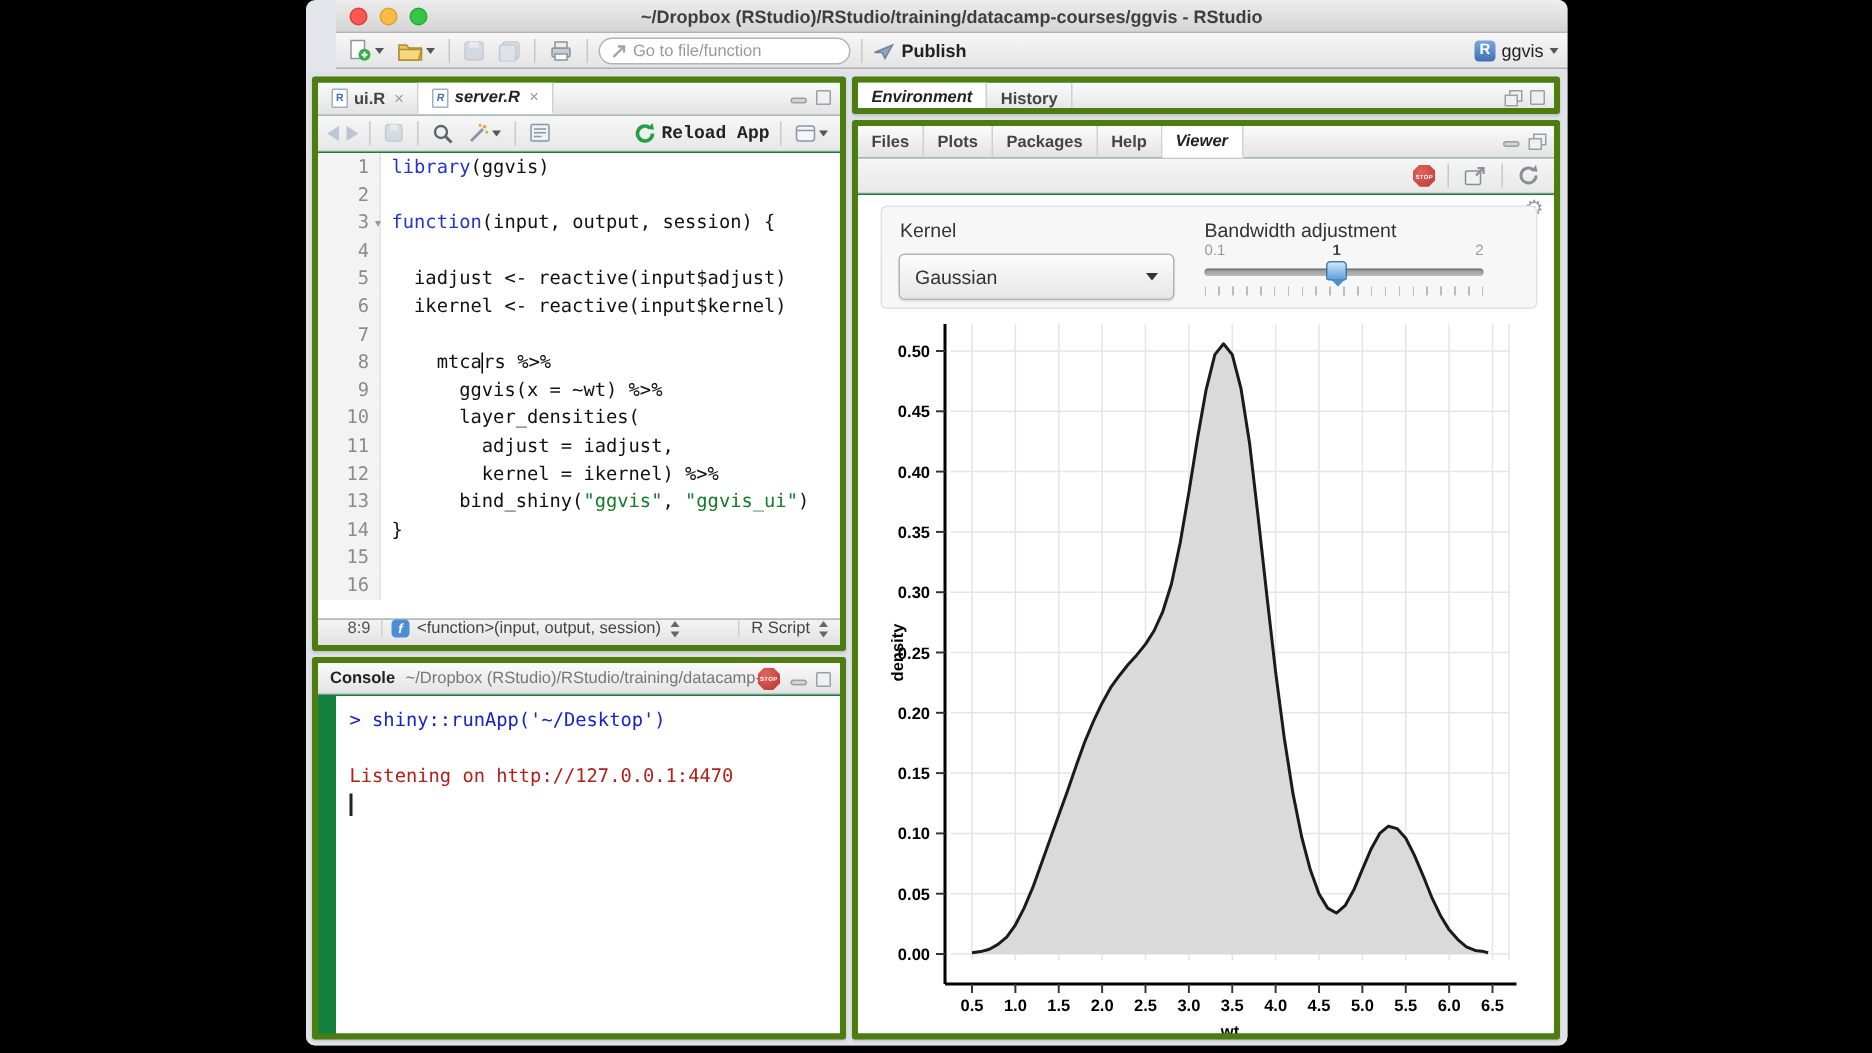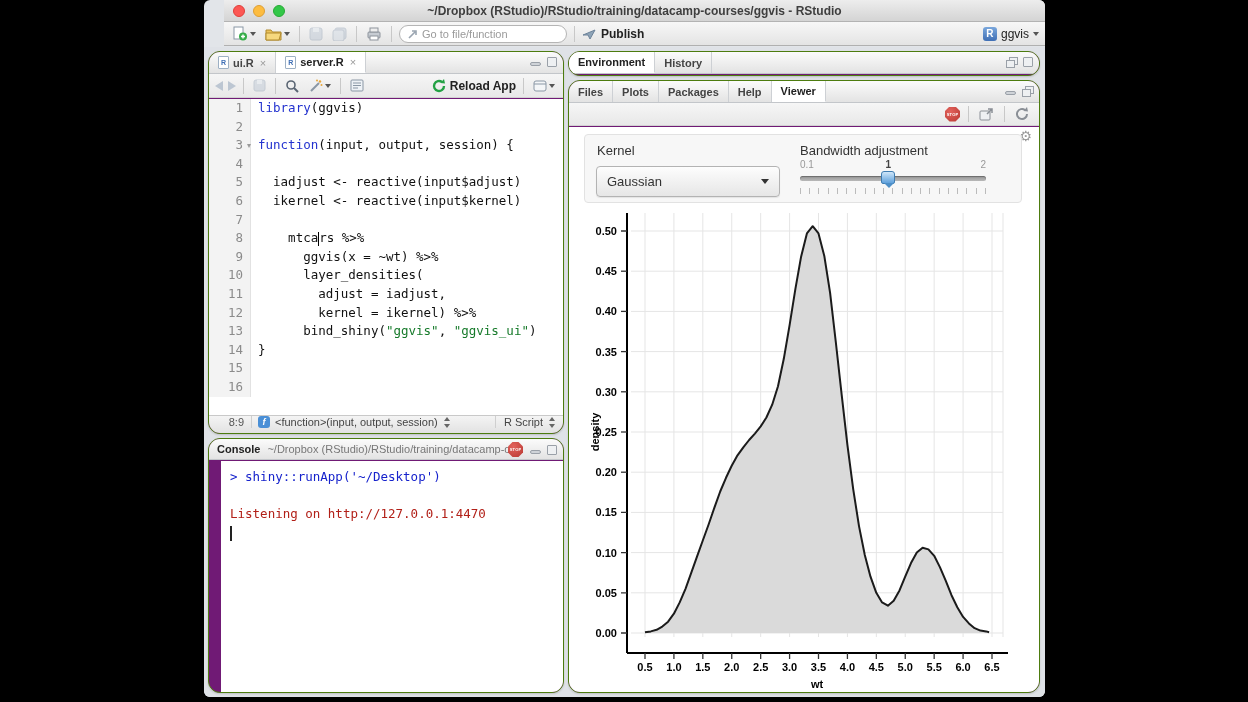--- a/index.html
+++ b/index.html
@@ -37,52 +37,52 @@
     font-weight:bold; color:#222; }
   .proj-btn { margin-left:auto; display:flex; align-items:center; gap:4px;
     font-size:12px; color:#222; }
   .r-proj { width:14px; height:14px; border-radius:3px; background:linear-gradient(#7aa7dc,#3f6fb5);
     color:#fff; font-size:10px; font-weight:bold; display:flex; align-items:center;
     justify-content:center; }
 
   
   .workspace { position:absolute; left:0; top:47px; right:0; bottom:0;
     background:#dfe2e7; }
-  .pane { position:absolute; background:#701a75; border:1px solid #4d7c0f;
-    border-radius:12px; overflow:hidden; box-shadow:0 1px 2px rgba(0,0,0,.15); }
+  .pane { position:absolute; background:#15803d; border:4px solid #4d7c0f;
+    border-radius:2px; overflow:hidden; box-shadow:0 1px 2px rgba(0,0,0,.15); }
   #pane-source { left:4px; top:4px; width:356px; height:383px; }
   #pane-console { left:4px; top:391px; width:356px; height:255px; }
   #pane-env { left:364px; top:4px; width:472px; height:25px; }
   #pane-files { left:364px; top:33px; width:472px; height:613px; }
 
   .tabbar { height:22px; background:linear-gradient(#fbfbfb,#e3e3e3);
     border-bottom:1px solid #c3c6ca; display:flex; align-items:stretch;
     position:relative; }
   .tab { display:flex; align-items:center; gap:4px; padding:0 9px; font-size:11px;
     font-weight:bold; color:#444; border-right:1px solid #cdd0d4; }
-  .tab.active { background:#fff; border-bottom:1px solid #fff; color:#222; }
+  .tab.active { background:#fff; border-bottom:1px solid #fff; color:#222;font-style:italic; }
   .tab .close { color:#9a9a9a; font-size:11px; font-weight:normal; margin-left:2px; }
   .winctl { position:absolute; right:6px; top:5px; display:flex; gap:6px; }
   .ic-min { width:11px; height:4px; border:1px solid #9aa0a8; border-radius:2px;
     background:#cfd3d8; margin-top:5px; }
   .ic-max { width:10px; height:10px; border:1px solid #9aa0a8; background:#eef0f2;
     border-radius:1px; }
   .ic-restore { position:relative; width:11px; height:10px; }
   .ic-restore:before { content:""; position:absolute; left:3px; top:0; width:7px;
     height:6px; border:1px solid #9aa0a8; background:#eef0f2; }
   .ic-restore:after { content:""; position:absolute; left:0; top:3px; width:7px;
     height:6px; border:1px solid #9aa0a8; background:#eef0f2; }
   .file-ic { width:11px; height:13px; background:#fff; border:1px solid #9db0c4;
     border-radius:1px; font-size:7px; font-weight:bold; color:#3f6fb5;
     display:flex; align-items:center; justify-content:center; }
 
   
   .ed-toolbar { height:24px; background:linear-gradient(#f6f6f6,#e8e8e8);
     border-bottom:1px solid #d2d2d2; display:flex; align-items:center;
-    padding:0 6px; gap:5px; }
+    padding:0 6px; gap:5px;font-family:Liberation Mono, monospace; }
   .nav-arrow { width:0; height:0; border-top:5px solid transparent;
     border-bottom:5px solid transparent; }
   .nav-back { border-right:8px solid #bcc6d2; }
   .nav-fwd { border-left:8px solid #bcc6d2; }
   .reload-grp { margin-left:auto; display:flex; align-items:center; gap:4px;
     font-size:12px; font-weight:bold; color:#222; }
   .code-wrap { position:absolute; top:47px; bottom:18px; left:0; right:0;
     overflow:hidden; font-family:"DejaVu Sans Mono", monospace; font-size:12.5px;
     line-height:18.6px; background:#fff; }
   .code-row { display:flex; }

